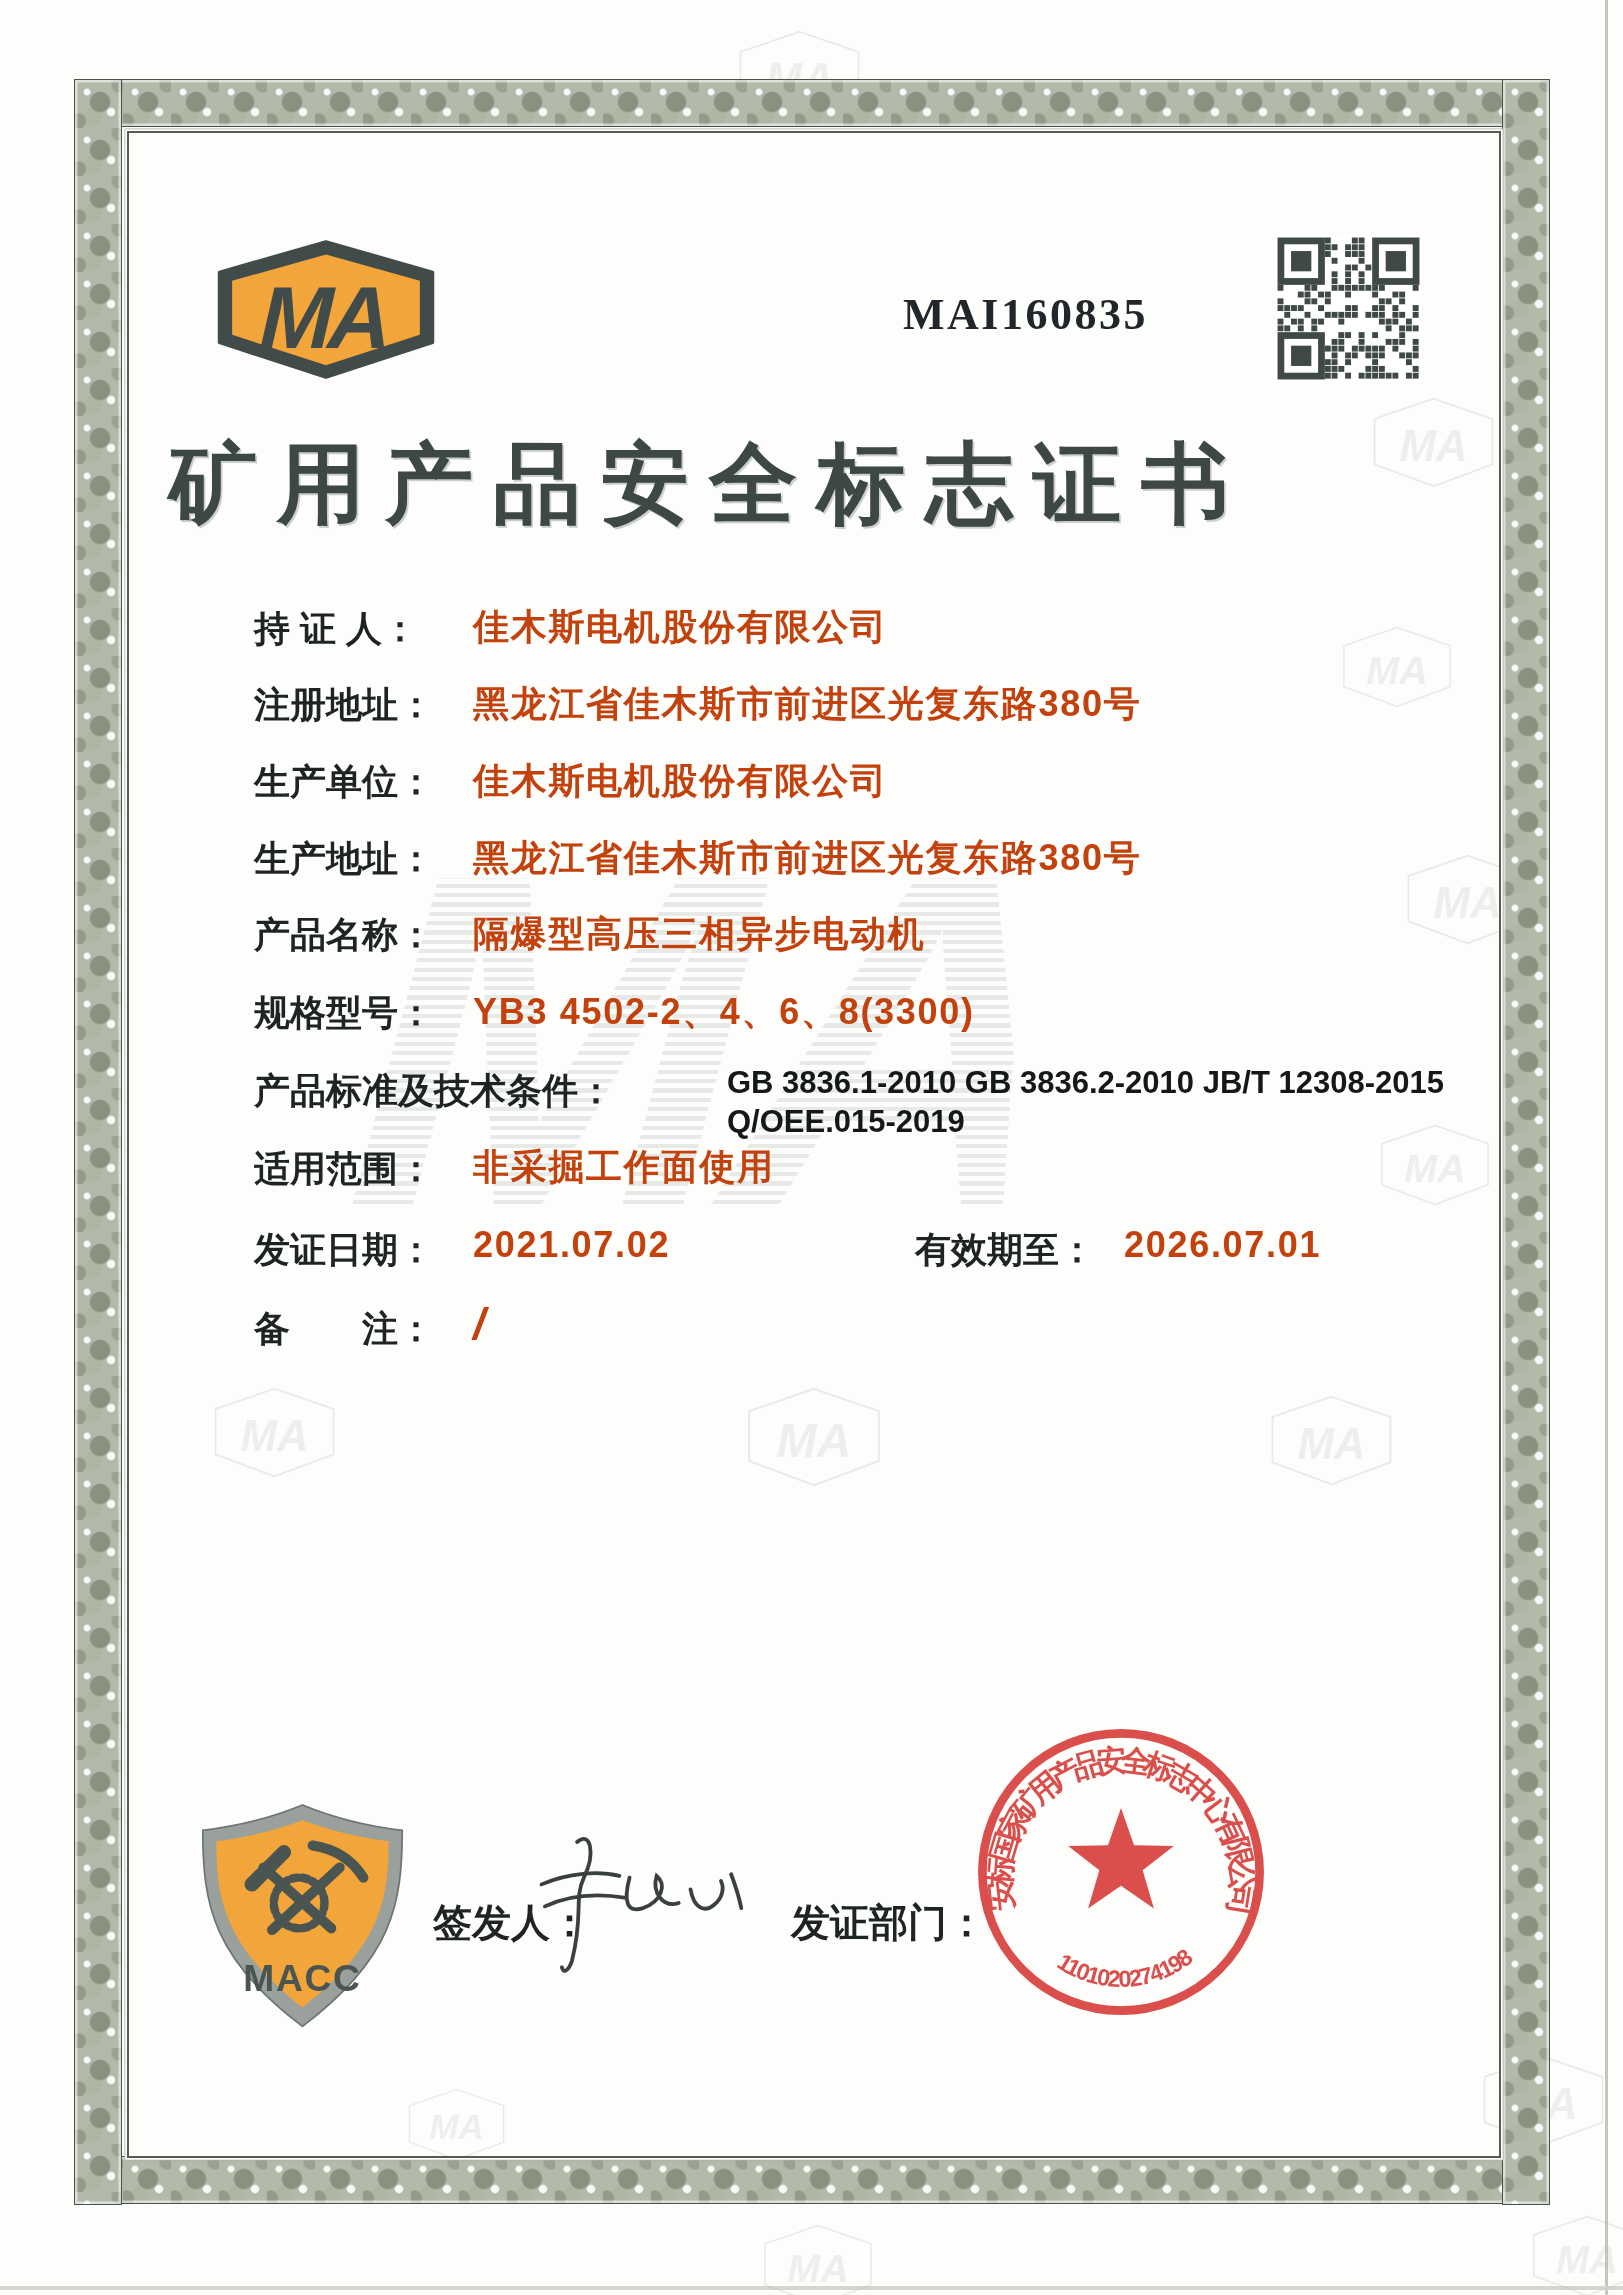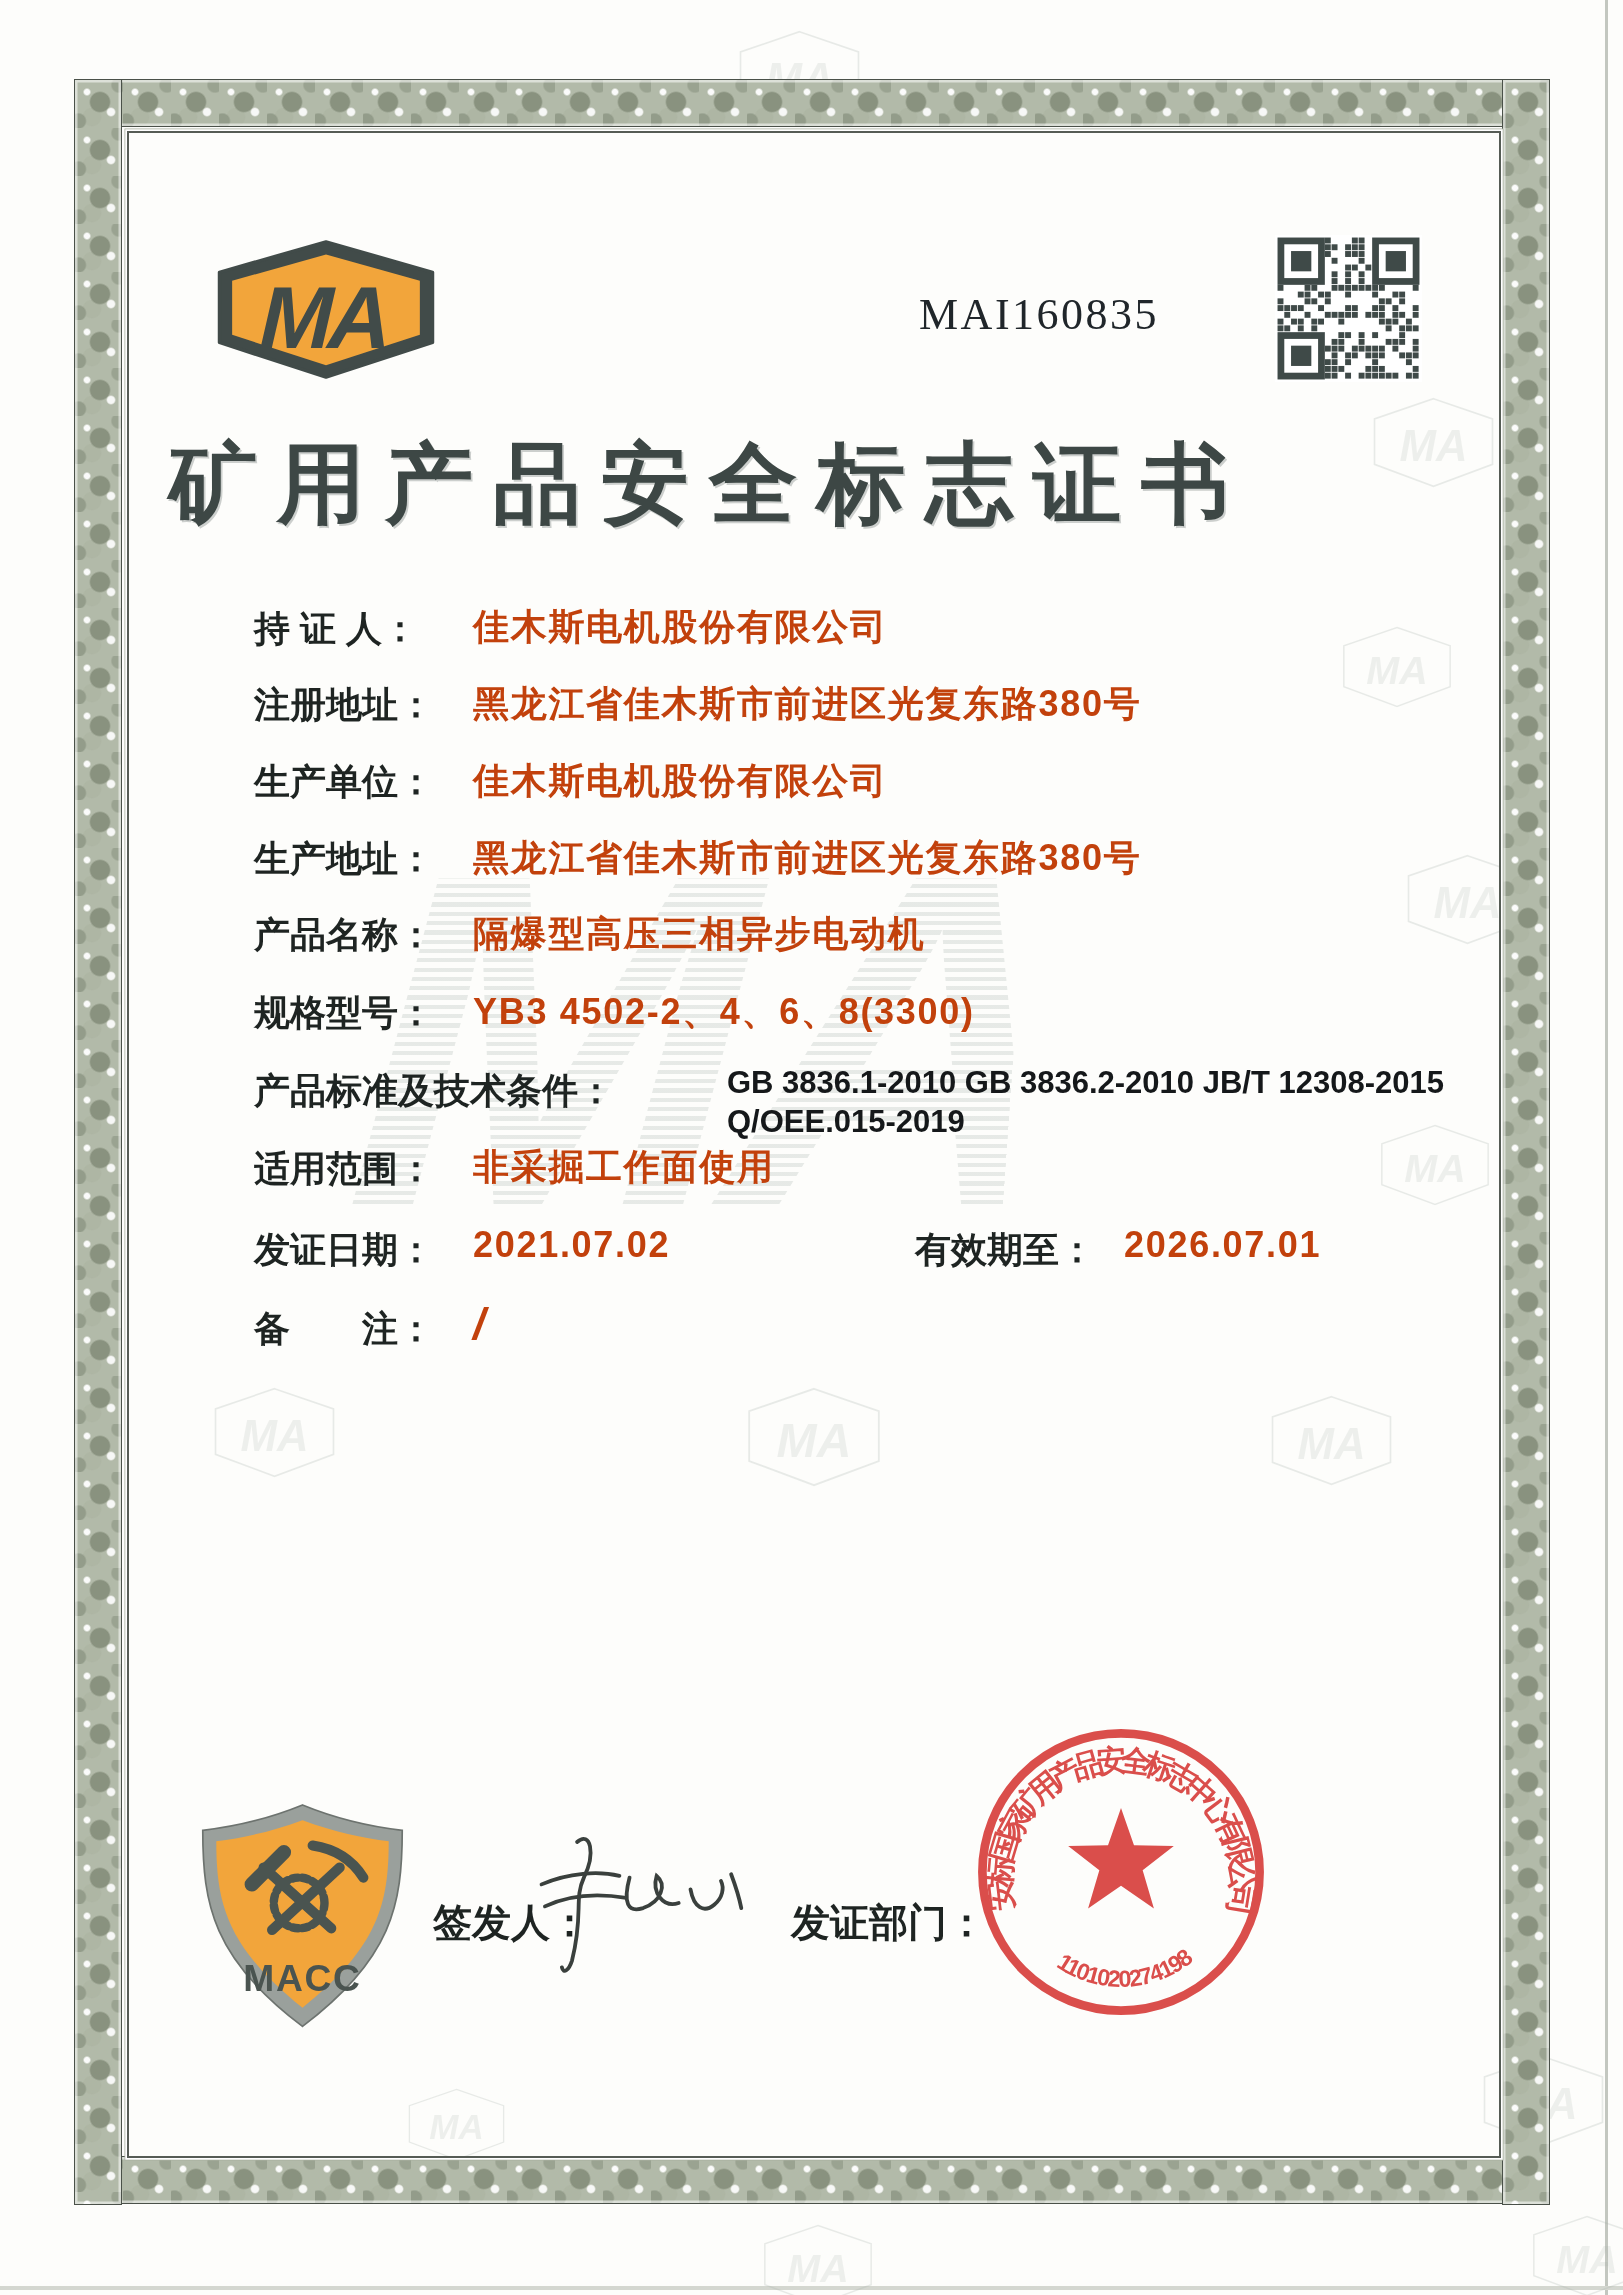--- a/index.html
+++ b/index.html
@@ -30,22 +30,22 @@
   .wm-big{position:absolute;left:355px;top:744px;width:659px;height:609px;z-index:1;
           font-family:"Liberation Sans",sans-serif;font-weight:bold;font-style:italic;
           font-size:473px;line-height:592px;letter-spacing:-17px;color:transparent;
           background:repeating-linear-gradient(0deg, rgba(198,205,201,.75) 0 4.2px, rgba(255,255,255,0) 4.2px 9.3px);
           -webkit-background-clip:text;background-clip:text;opacity:.55;transform:skewX(-4deg);}
   .ghosts{position:absolute;left:0;top:0;width:1623px;height:2295px;z-index:0;}
   
   .content{position:absolute;left:0;top:0;width:1623px;height:2295px;z-index:2;}
   .abs{position:absolute;}
   .hdr-label{font-size:39px;font-weight:700;color:#242a28;letter-spacing:1.7px;}
-  .hdr-value{font-family:"Liberation Serif","DejaVu Serif",serif;font-size:44px;font-weight:400;
-             color:#20262a;letter-spacing:2.5px;margin-left:16px;}
+  .hdr-value{font-family:"Liberation Serif","DejaVu Serif",serif;font-size:44px;font-weight:700;
+             color:#20262a;letter-spacing:2.5px;}
   .title{left:169px;top:425px;width:1319px;text-align:left;font-size:88px;font-weight:900;
          letter-spacing:20px;color:#3d4745;font-family:"Liberation Serif","DejaVu Serif",serif;
          text-shadow:1.7px 1.7px 0 rgba(61,71,69,.25);white-space:nowrap;}
   .row-label{position:absolute;left:254px;font-size:36px;font-weight:800;color:#1e2422;white-space:nowrap;}
   .row-value{position:absolute;left:473px;font-size:36px;font-weight:700;color:#c2410c;
              letter-spacing:1.7px;white-space:nowrap;}
   .std-value{position:absolute;left:727px;font-size:31px;font-weight:700;color:#15181a;
              letter-spacing:0;white-space:nowrap;}
   .statement{position:absolute;left:248px;top:1510px;width:1192px;font-family:"Liberation Serif","DejaVu Serif",serif;
              font-size:35px;line-height:46px;font-weight:600;color:#1b1f1e;text-indent:69px;

